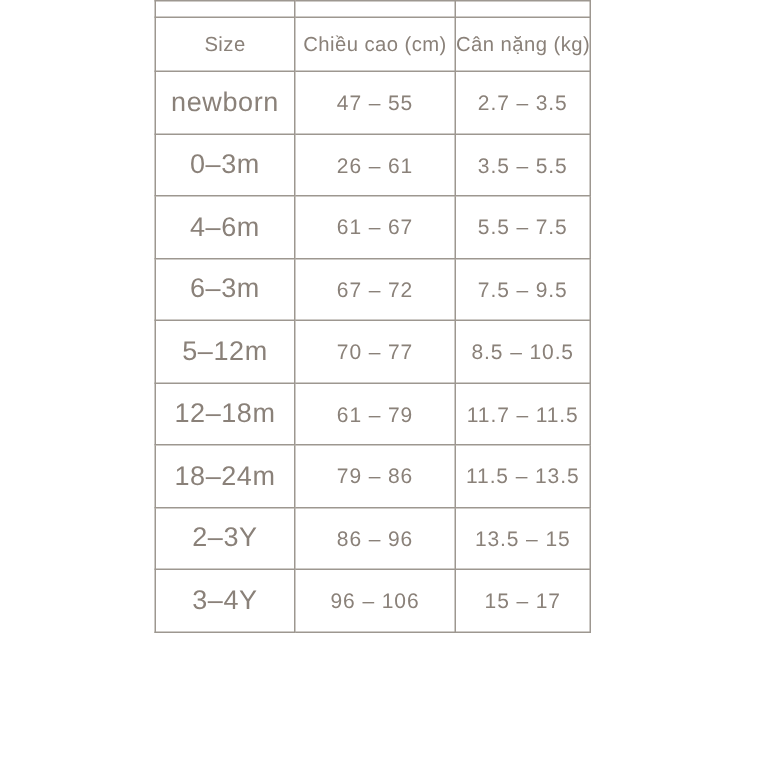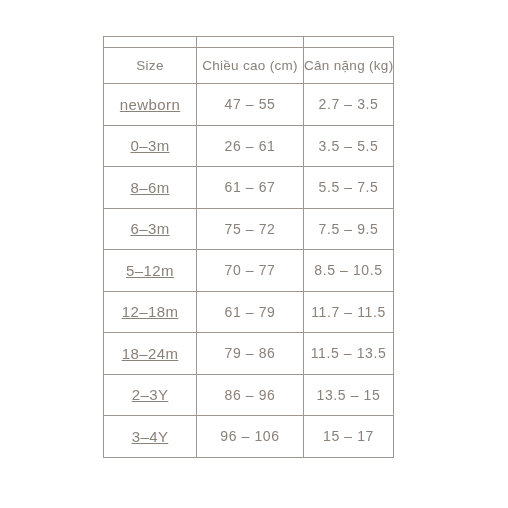--- a/index.html
+++ b/index.html
@@ -23,21 +23,20 @@
     width: 290px;
     height: 495px;
     box-sizing: border-box;
   }
 
   table.size-chart {
     width: 290px;
     border-collapse: collapse;
     table-layout: fixed;
     background: #ffffff;
-    margin-top: 36px;
   }
 
   table.size-chart col.c-size   { width: 93px; }
   table.size-chart col.c-height { width: 107px; }
   table.size-chart col.c-weight { width: 90px; }
 
   table.size-chart td,
   table.size-chart th {
     border: 1px solid #9d9790;
     text-align: center;
@@ -56,23 +55,22 @@
     height: 10px;
   }
 
   table.size-chart tr.header-row th {
     height: 35px;
     font-size: 13.5px;
     letter-spacing: 0.3px;
   }
 
   table.size-chart tr.data-row td.cell-size {
-    font-size: 15px;
+    font-size: 18px;
     letter-spacing: 0.4px;
-    text-decoration: underline;
   }
   table.size-chart tr.data-row td.cell-height,
   table.size-chart tr.data-row td.cell-weight {
     font-size: 14px;
     letter-spacing: 0.6px;
   }
 </style>
 </head>
 <body>
 
@@ -101,27 +99,27 @@
         <td class="cell-size">newborn</td>
         <td class="cell-height">47 – 55</td>
         <td class="cell-weight">2.7 – 3.5</td>
       </tr>
       <tr class="data-row">
         <td class="cell-size">0–3m</td>
         <td class="cell-height">26 – 61</td>
         <td class="cell-weight">3.5 – 5.5</td>
       </tr>
       <tr class="data-row">
-        <td class="cell-size">8–6m</td>
+        <td class="cell-size">4–6m</td>
         <td class="cell-height">61 – 67</td>
         <td class="cell-weight">5.5 – 7.5</td>
       </tr>
       <tr class="data-row">
         <td class="cell-size">6–3m</td>
-        <td class="cell-height">75 – 72</td>
+        <td class="cell-height">67 – 72</td>
         <td class="cell-weight">7.5 – 9.5</td>
       </tr>
       <tr class="data-row">
         <td class="cell-size">5–12m</td>
         <td class="cell-height">70 – 77</td>
         <td class="cell-weight">8.5 – 10.5</td>
       </tr>
       <tr class="data-row">
         <td class="cell-size">12–18m</td>
         <td class="cell-height">61 – 79</td>

